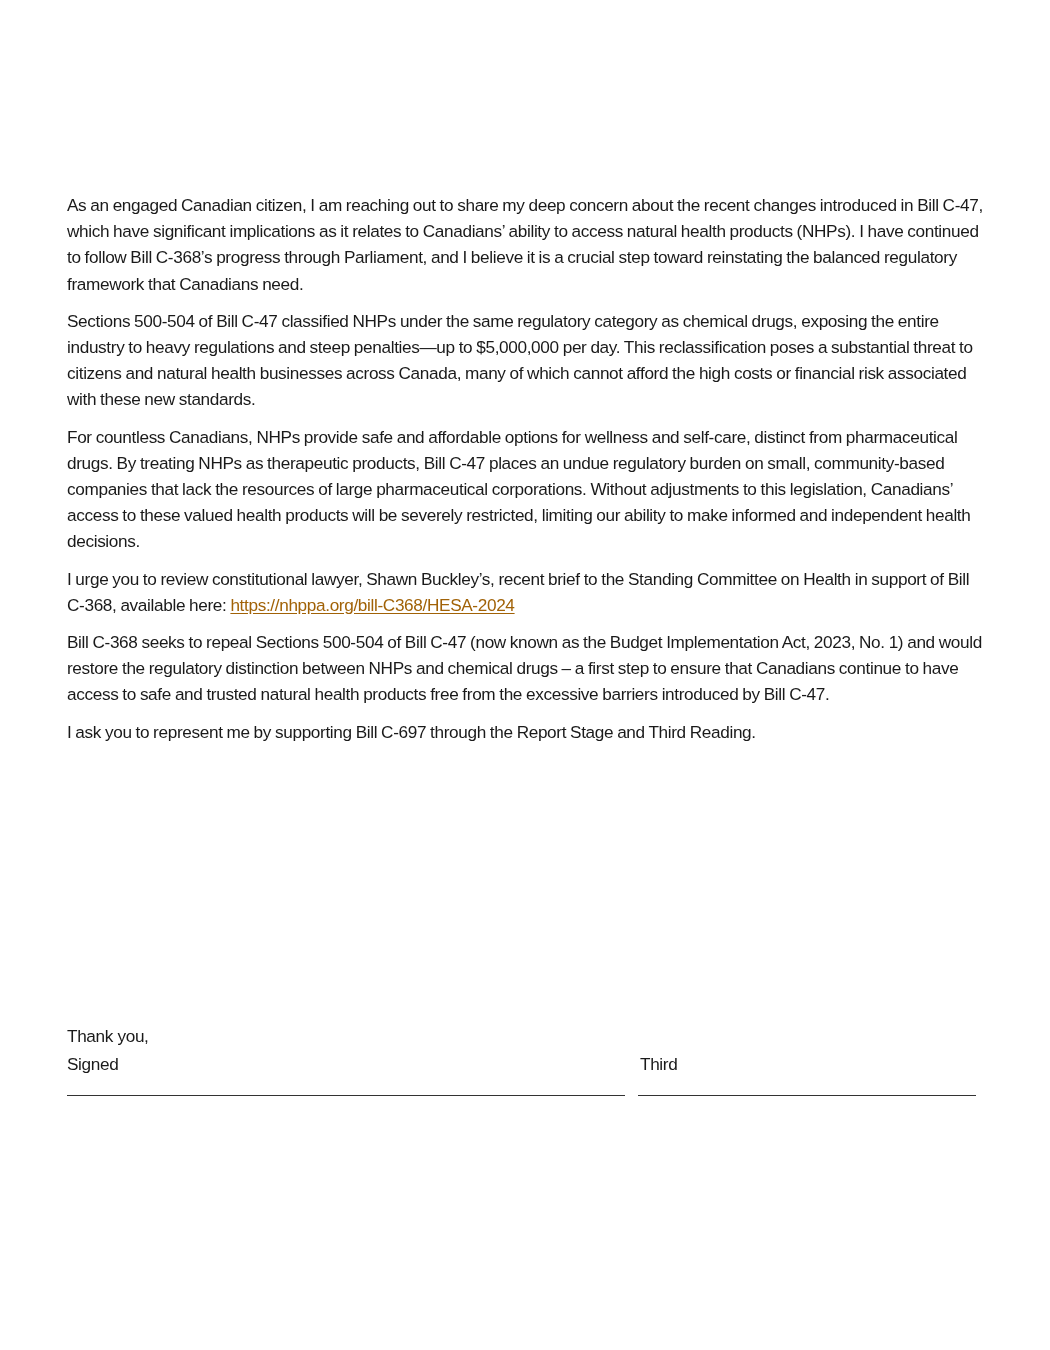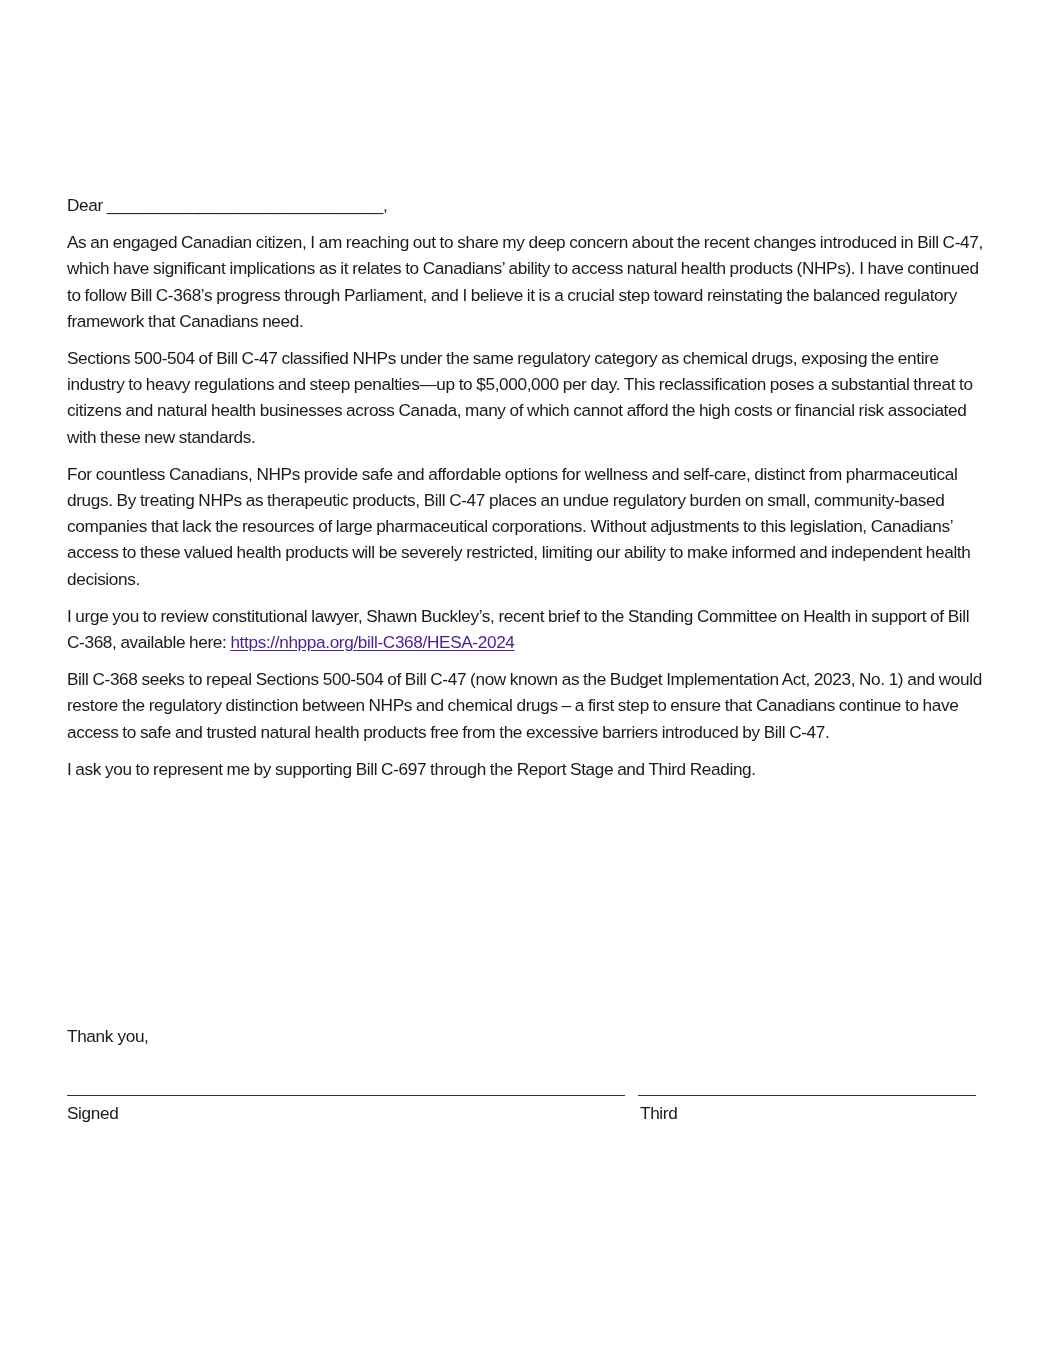--- a/index.html
+++ b/index.html
@@ -26,21 +26,21 @@
       word-spacing: -0.5px;
     }
     .salutation {
       margin: 0 0 11px 0;
       white-space: nowrap;
     }
     .para {
       margin: 0 4px 11px 0;
     }
     .link {
-      color: #4c1d95;
+      color: #a16207;
       text-decoration: underline;
       text-underline-offset: 2px;
       cursor: pointer;
     }
     .closing {
       position: absolute;
       left: 67px;
       top: 1023px;
       font-size: 17.2px;
       line-height: 26px;
@@ -49,33 +49,32 @@
     .sig-line {
       position: absolute;
       top: 1095px;
       height: 0;
       border-top: 1.5px solid #333333;
     }
     .sig-line.signed { left: 67px; width: 558px; }
     .sig-line.dated { left: 638px; width: 338px; }
     .sig-label {
       position: absolute;
-      top: 1100px;
+      top: 1051px;
       font-size: 17.2px;
       line-height: 26px;
       letter-spacing: -0.35px;
     }
     .sig-label.signed { left: 67px; }
     .sig-label.dated { left: 640px; }
   </style>
 </head>
 <body>
 
 <div class="page">
-  <p class="salutation">Dear ______________________________,</p>
 
   <p class="para">As an engaged Canadian citizen, I am reaching out to share my deep concern about the recent changes introduced in Bill C-47, which have significant implications as it relates to Canadians’ ability to access natural health products (NHPs). I have continued to follow Bill C-368’s progress through Parliament, and I believe it is a crucial step toward reinstating the balanced regulatory framework that Canadians need.</p>
   <p class="para">Sections 500-504 of Bill C-47 classified NHPs under the same regulatory category as chemical drugs, exposing the entire industry to heavy regulations and steep penalties—up to $5,000,000 per day. This reclassification poses a substantial threat to citizens and natural health businesses across Canada, many of which cannot afford the high costs or financial risk associated with these new standards.</p>
   <p class="para">For countless Canadians, NHPs provide safe and affordable options for wellness and self-care, distinct from pharmaceutical drugs. By treating NHPs as therapeutic products, Bill C-47 places an undue regulatory burden on small, community-based companies that lack the resources of large pharmaceutical corporations. Without adjustments to this legislation, Canadians’ access to these valued health products will be severely restricted, limiting our ability to make informed and independent health decisions.</p>
 
   <p class="para">
     <span>I urge you to review constitutional lawyer, Shawn Buckley’s, recent brief to the Standing Committee on Health in support of Bill C-368, available here: </span><a class="link" title="https://nhppa.org/bill-C368/HESA-2024">https://nhppa.org/bill-C368/HESA-2024</a>
   </p>
 
   <p class="para">Bill C-368 seeks to repeal Sections 500-504 of Bill C-47 (now known as the Budget Implementation Act, 2023, No. 1) and would restore the regulatory distinction between NHPs and chemical drugs – a first step to ensure that Canadians continue to have access to safe and trusted natural health products free from the excessive barriers introduced by Bill C-47.</p>

